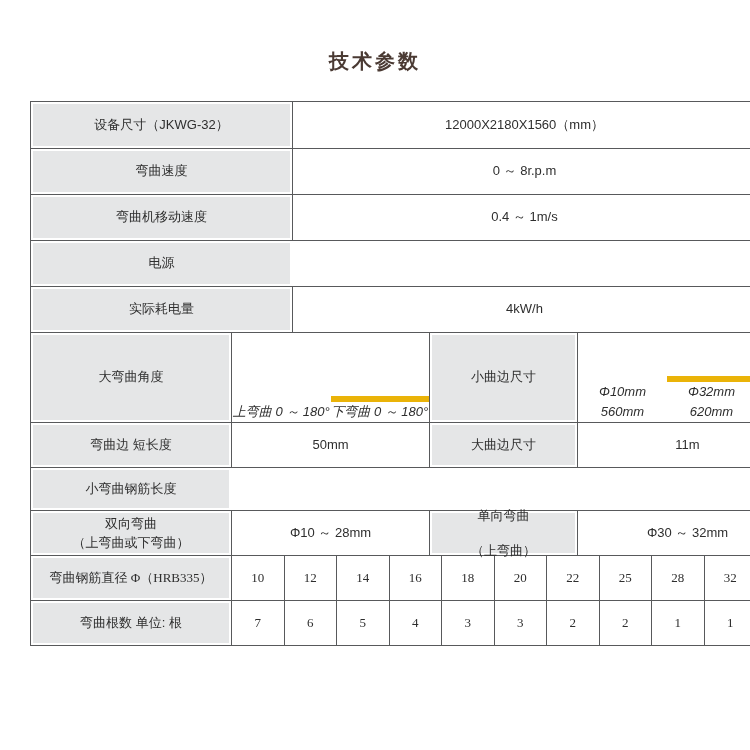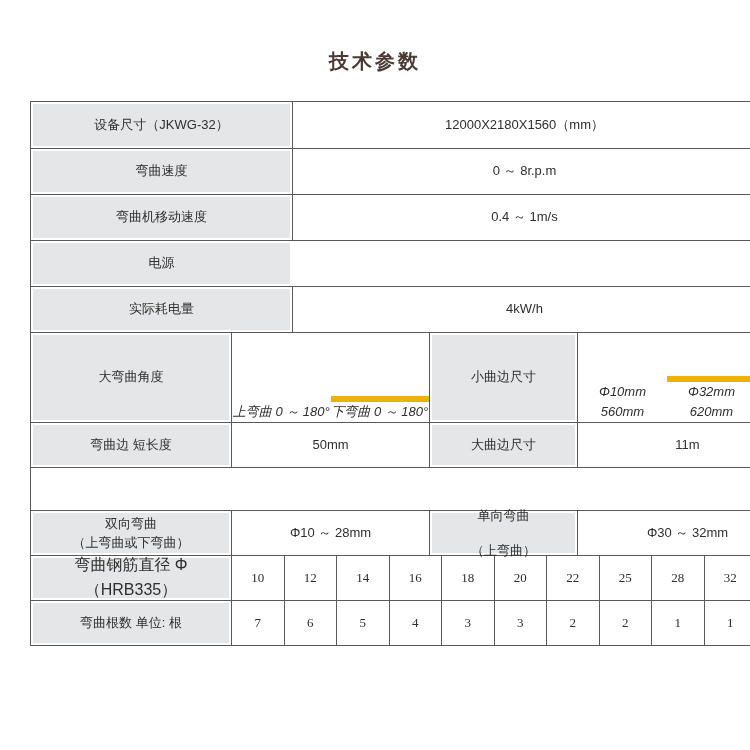--- a/index.html
+++ b/index.html
@@ -100,37 +100,38 @@
   </div>
 
   <div class="row h45">
     <div class="cell c1 gray">弯曲边  短长度</div>
     <div class="cell c2">50mm</div>
     <div class="cell c3 gray">大曲边尺寸</div>
     <div class="cell c4">11m</div>
   </div>
 
   <div class="row h43">
+    <div class="cell c1 gray">小弯曲钢筋长度</div>
   </div>
 
   <div class="row h45">
     <div class="cell c1 gray" style="flex-direction:column; line-height:1.5;align-items:center;">
       <span>双向弯曲</span>
       <span>（上弯曲或下弯曲）</span>
     </div>
     <div class="cell c2">Φ10 ～ 28mm</div>
     <div class="cell c3 gray" style="flex-direction:column; line-height:1.5;gap:16px;">
       <span>单向弯曲</span>
       <span>（上弯曲）</span>
     </div>
     <div class="cell c4">Φ30 ～ 32mm</div>
   </div>
 
   <div class="row h45">
-    <div class="cell c1 gray" style="font-size:16px;">弯曲钢筋直径 Φ（HRB335）</div>
+    <div class="cell c1 gray" style="font-size:13px;font-family:Liberation Serif, serif;">弯曲钢筋直径 Φ（HRB335）</div>
     <div class="cell num">10</div>
     <div class="cell num">12</div>
     <div class="cell num">14</div>
     <div class="cell num">16</div>
     <div class="cell num">18</div>
     <div class="cell num">20</div>
     <div class="cell num">22</div>
     <div class="cell num">25</div>
     <div class="cell num">28</div>
     <div class="cell num">32</div>

